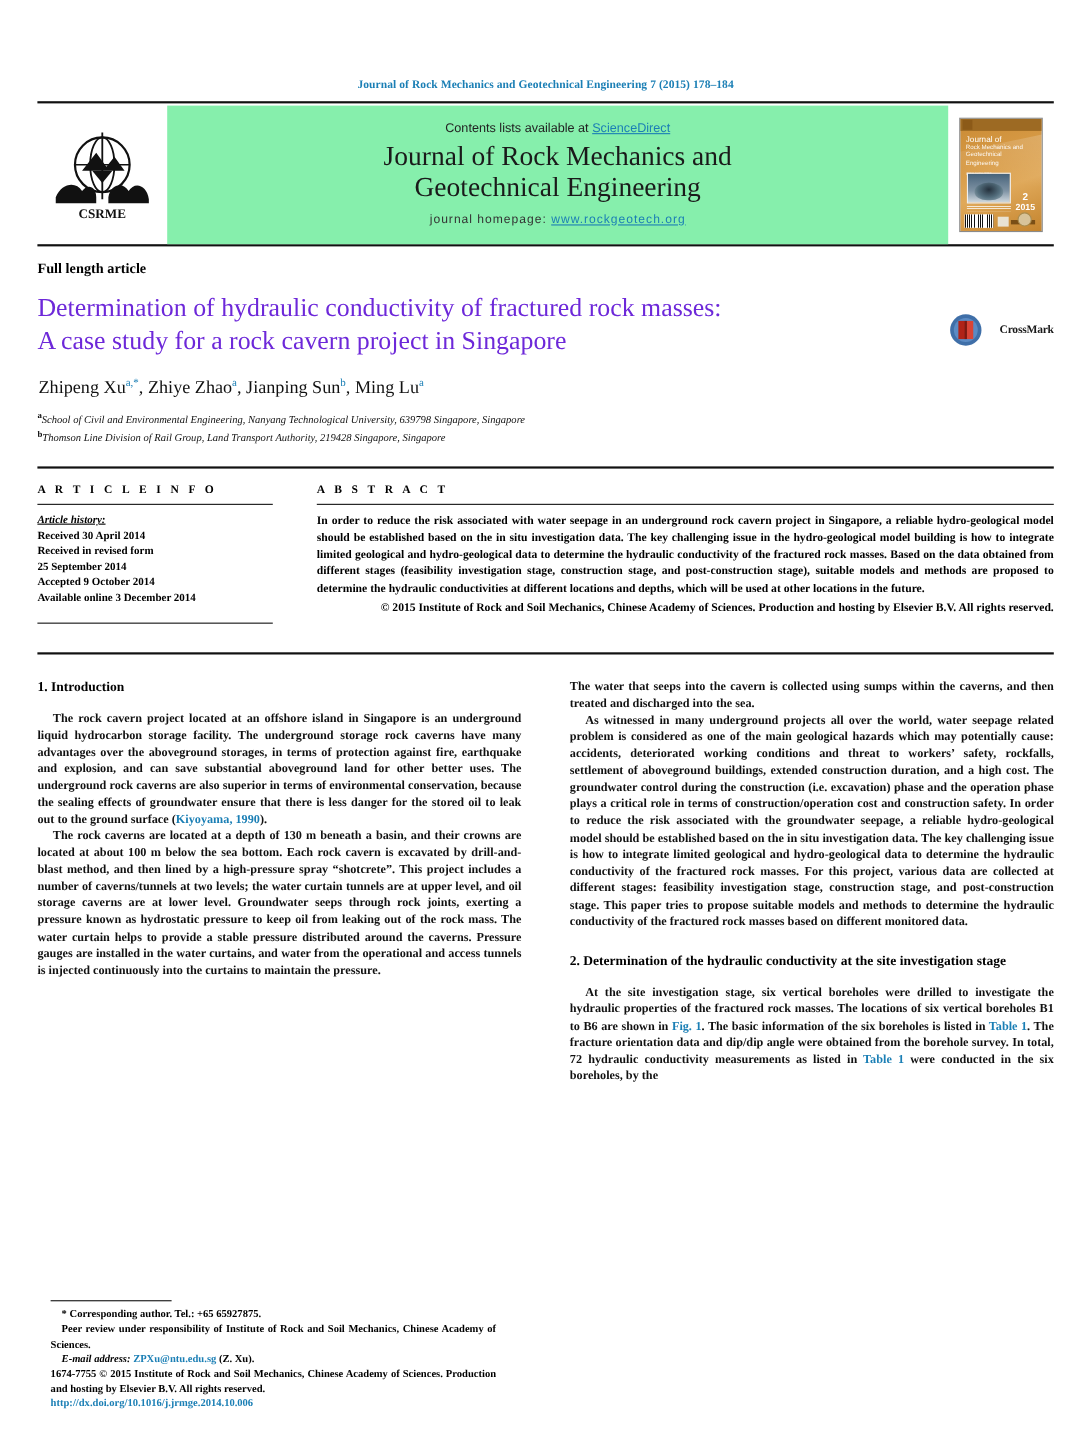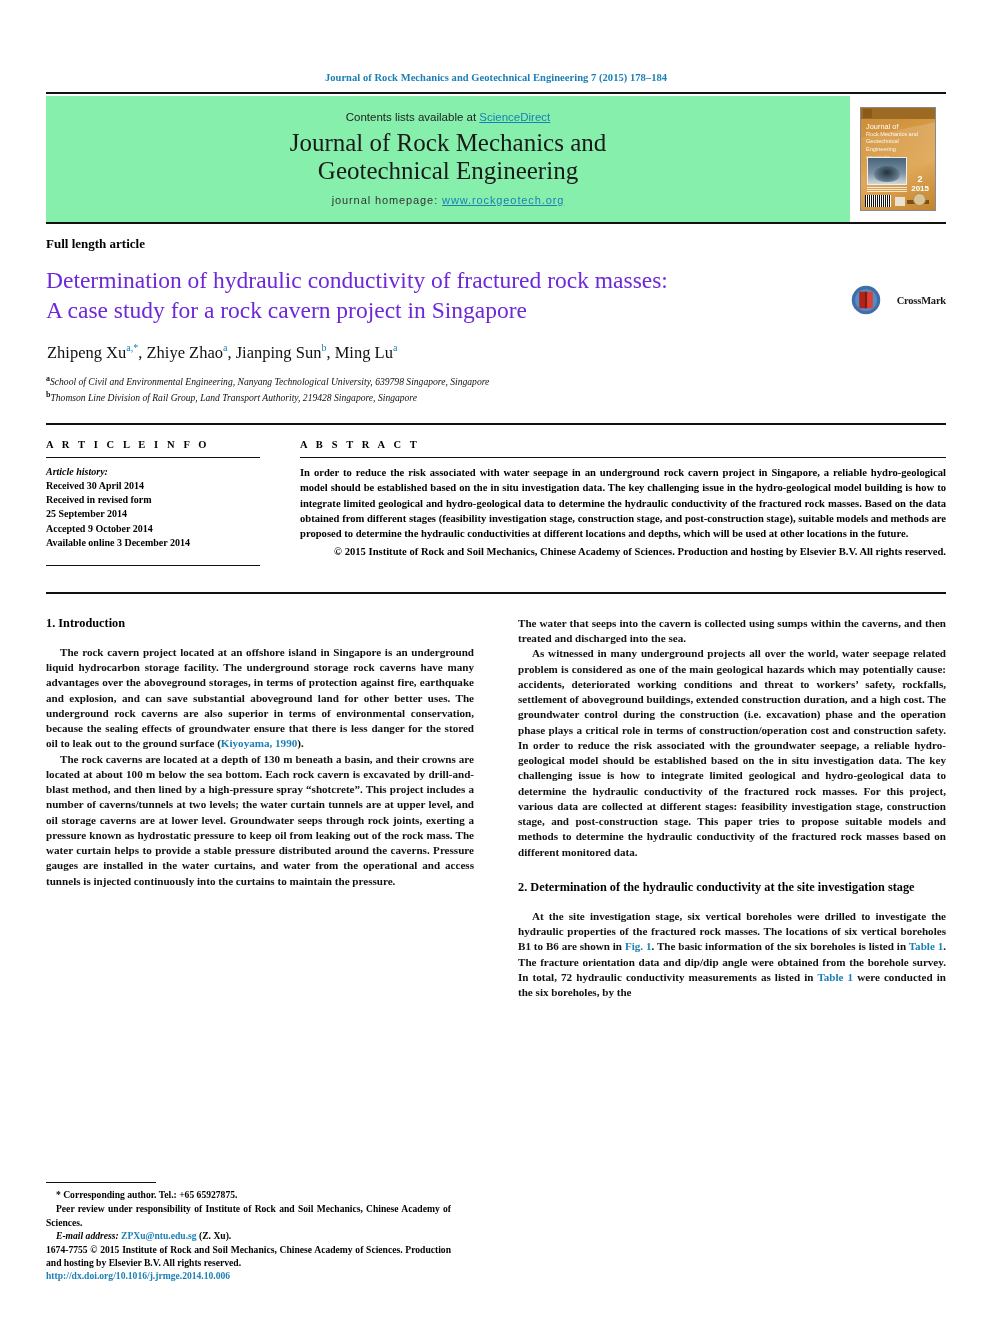--- a/index.html
+++ b/index.html
@@ -6,21 +6,21 @@
   html, body { margin:0; padding:0; }
   body {
     width: 992px;
     height: 1323px;
     background: #ffffff;
     font-family: "Liberation Serif", "DejaVu Serif", serif;
     color: #000;
     position: relative;
     overflow: hidden;
   }
-  .page { position:relative; width:992px; height:1323px; padding: 0 46px; }
+  .page { position:relative; width:992px; height:1323px; padding: 0 34px; }
 
   
   .runhead {
     text-align:center;
     color:#1b7fb5;
     font-size:10.5px;
     font-weight:bold;
     padding-top:72px;
     letter-spacing:0.05px;
   }
@@ -137,21 +137,21 @@
 
   .sechead {
     font-family:"Liberation Serif", serif;
     font-weight:bold;
     font-size:10.5px;
     letter-spacing:3.1px;
     margin-bottom:7px;
   }
   .thin-rule { border-top:1.6px solid #111; margin:0 0 7px 0; }
 
-  .lbl { font-style:italic; font-weight:bold; font-size:10px; }
+  .lbl { font-style:italic; font-weight:bold; font-size:10px;text-decoration:underline; }
   .info-list { font-size:10px; line-height:1.42; font-weight:bold; }
   .kw-gap { height:15px; }
   .thin-rule2 { border-top:1.6px solid #111; margin:0 0 6px 0; }
 
   .abs-text {
     font-size:10.6px;
     line-height:1.45;
     text-align:justify;
     font-weight:bold;
     margin:0;
@@ -252,20 +252,33 @@
 </head>
 <body>
 
 <div class="page">
 
   <div class="runhead">Journal of Rock Mechanics and Geotechnical Engineering 7 (2015) 178–184</div>
   <div class="rule-top"></div>
 
   <div class="masthead">
 
+    <div class="mast-logo">
+      <svg width="92" height="92" viewBox="0 0 100 100" aria-hidden="true">
+        <circle cx="50" cy="40" r="27" fill="none" stroke="#111" stroke-width="2.2"></circle>
+        <ellipse cx="50" cy="40" rx="12" ry="27" fill="none" stroke="#111" stroke-width="1.8"></ellipse>
+        <line x1="50" y1="8" x2="50" y2="74" stroke="#111" stroke-width="1.8"></line>
+        <line x1="23" y1="40" x2="77" y2="40" stroke="#111" stroke-width="1.6"></line>
+        <path d="M30 46 L44 28 L54 42 L62 32 L72 46 Z" fill="#111"></path>
+        <path d="M40 46 L50 58 L60 46 Z" fill="#111"></path>
+        <path d="M4 72 C10 58, 24 56, 30 66 C36 58, 44 62, 44 72 L44 78 L4 78 Z" fill="#111"></path>
+        <path d="M56 72 C58 60, 70 56, 76 66 C82 56, 94 60, 96 74 L96 78 L56 78 Z" fill="#111"></path>
+        <text x="50" y="93" font-size="13" font-family="Liberation Serif, serif" font-weight="bold" text-anchor="middle" fill="#111">CSRME</text>
+      </svg>
+    </div>
 
     <div class="mast-center">
       <div class="contents-line">
         <span>Contents lists available at </span><a href="#" class="sd">ScienceDirect</a>
       </div>
       <div class="journal-title">
         <div>Journal of Rock Mechanics and</div>
         <div>Geotechnical Engineering</div>
       </div>
       <div class="homepage">

